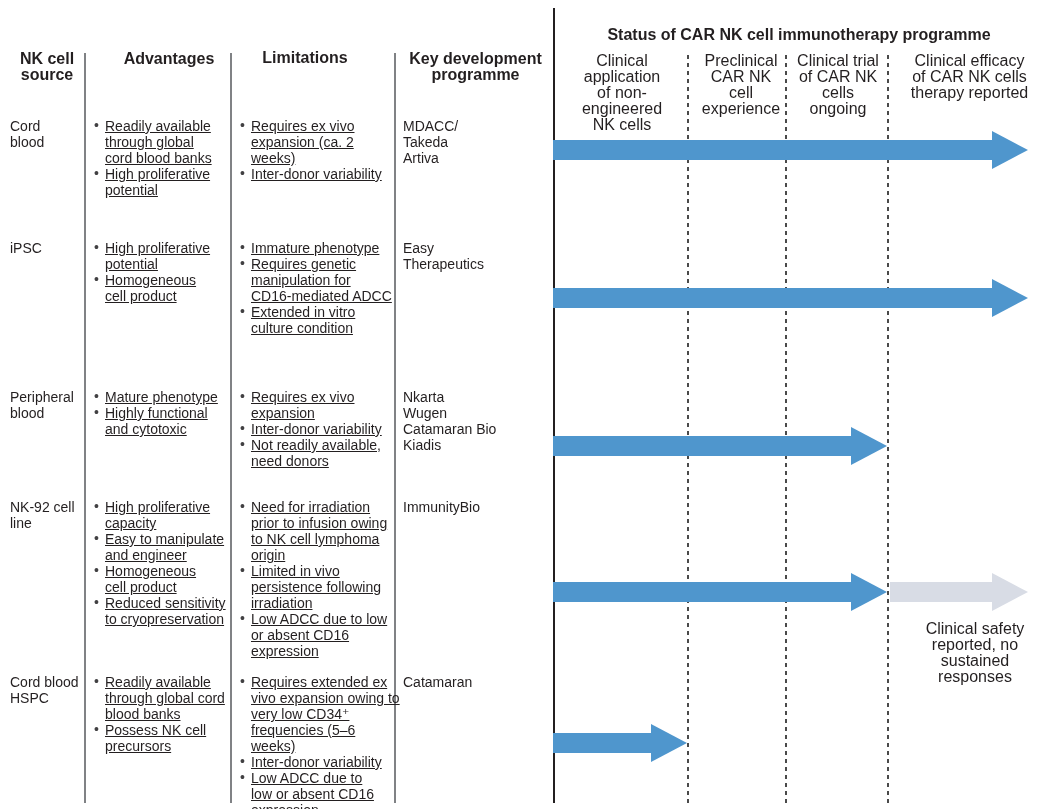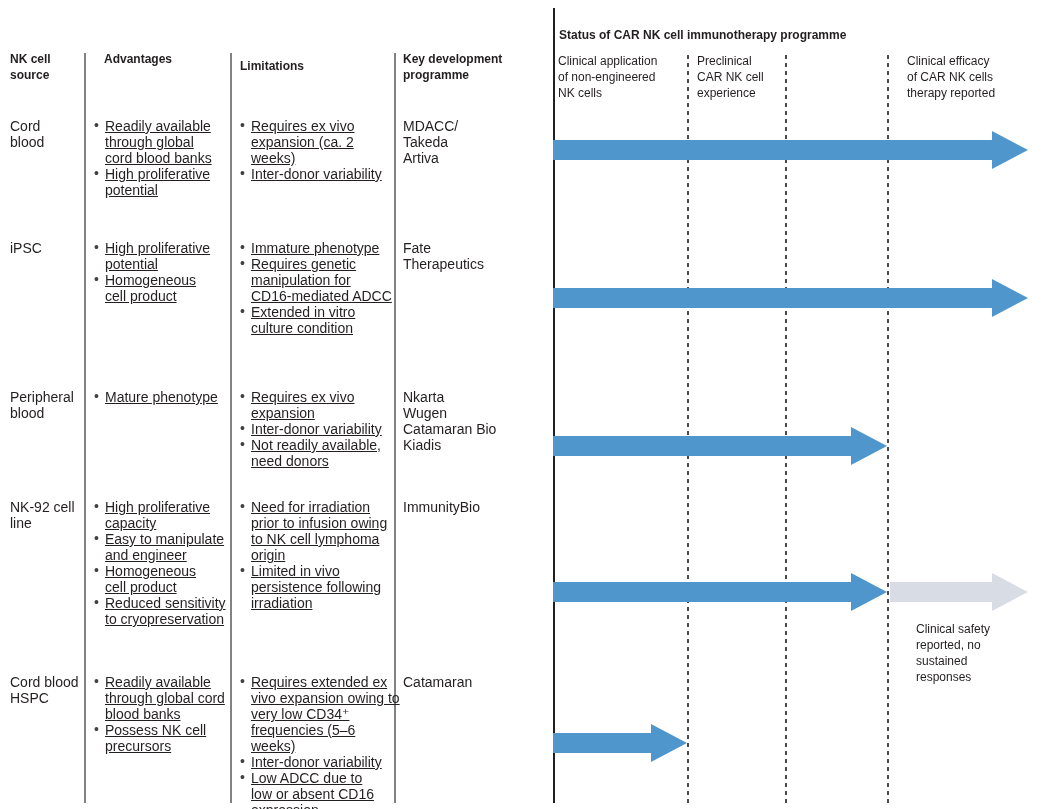--- a/index.html
+++ b/index.html
@@ -1,21 +1,21 @@
 <!DOCTYPE html>
 <html><head>
 <meta charset="utf-8">
 <style>
   html,body{margin:0;padding:0;background:#ffffff;}
   body{font-family:"Liberation Sans","DejaVu Sans",sans-serif;}
   .fig{position:relative;width:1047px;height:809px;background:#fff;overflow:hidden;color:var(--text,#231f20);}
   .vline{position:absolute;top:53px;height:750px;width:1.5px;background:var(--divider,#808285);}
   .vline.status{top:8px;height:795px;background:var(--statusline,#231f20);}
   .vline.dashed{top:55px;height:748px;background:repeating-linear-gradient(to bottom,var(--dash,#4a4a4a) 0 4px,transparent 4px 8px);}
-  .txt{position:absolute;font-size:12px;line-height:16px;white-space:pre-line;}
+  .txt{position:absolute;font-size:16px;line-height:16px;white-space:pre-line;text-align:center;}
   .bold{font-weight:bold;}
   .row{position:absolute;left:0;width:100%;}
   .cell{position:absolute;font-size:14px;line-height:16px;white-space:pre-line;top:0;}
   .bullet{position:relative;padding-left:11px;white-space:pre-line;text-decoration:underline;}
   .bullet::before{content:"\2022";position:absolute;left:0;top:-1px;color:#414042;}
   .arrow{position:absolute;height:38px;}
   .arrow .abody{position:absolute;left:0;top:9px;height:20px;}
   .arrow .ahead{position:absolute;right:0;top:0;width:0;height:0;border-top:19px solid transparent;border-bottom:19px solid transparent;}
 </style>
 </head>
@@ -27,31 +27,34 @@
   <div class="vline" style="left:230px"></div>
   <div class="vline" style="left:394px"></div>
   <div class="vline status" style="left:553px"></div>
   <div class="vline dashed" style="left:687px"></div>
   <div class="vline dashed" style="left:785px"></div>
   <div class="vline dashed" style="left:887px"></div>
 
   <div class="txt bold" style="left:10px;top:51px;width:74px">NK cell
 source</div>
   <div class="txt bold" style="left:104px;top:51px;width:130px">Advantages</div>
-  <div class="txt bold" style="left:240px;top:58px;width:130px">Limitations</div>
+  <div class="txt bold" style="left:240px;top:50px;width:130px">Limitations</div>
   <div class="txt bold" style="left:403px;top:51px;width:145px">Key development
 programme</div>
 
   <div class="txt bold" style="left:559px;top:27px;width:480px">Status of CAR NK cell immunotherapy programme</div>
   <div class="txt" style="left:558px;top:53px;width:128px">Clinical application
 of non-engineered
 NK cells</div>
   <div class="txt" style="left:697px;top:53px;width:88px">Preclinical
 CAR NK cell
 experience</div>
+  <div class="txt" style="left:792px;top:53px;width:92px">Clinical trial
+of CAR NK
+cells ongoing</div>
   <div class="txt" style="left:907px;top:53px;width:125px">Clinical efficacy
 of CAR NK cells
 therapy reported</div>
 
   <div class="row" style="top:118px">
     <div class="cell" style="left:10px;width:74px">Cord
 blood</div>
     <div class="cell" style="left:94px;width:140px"><div class="bullet">Readily available
 through global
 cord blood banks</div><div class="bullet">High proliferative
@@ -65,28 +68,29 @@
 
   <div class="row" style="top:240px">
     <div class="cell" style="left:10px;width:74px">iPSC</div>
     <div class="cell" style="left:94px;width:140px"><div class="bullet">High proliferative
 potential</div><div class="bullet">Homogeneous
 cell product</div></div>
     <div class="cell" style="left:240px;width:160px"><div class="bullet">Immature phenotype</div><div class="bullet">Requires genetic
 manipulation for
 CD16-mediated ADCC</div><div class="bullet">Extended in vitro
 culture condition</div></div>
-    <div class="cell" style="left:403px;width:130px">Fate
+    <div class="cell" style="left:403px;width:130px">Easy
 Therapeutics</div>
   </div>
 
   <div class="row" style="top:389px">
     <div class="cell" style="left:10px;width:74px">Peripheral
 blood</div>
-    <div class="cell" style="left:94px;width:140px"><div class="bullet">Mature phenotype</div></div>
+    <div class="cell" style="left:94px;width:140px"><div class="bullet">Mature phenotype</div><div class="bullet">Highly functional
+and cytotoxic</div></div>
     <div class="cell" style="left:240px;width:160px"><div class="bullet">Requires ex vivo
 expansion</div><div class="bullet">Inter-donor variability</div><div class="bullet">Not readily available,
 need donors</div></div>
     <div class="cell" style="left:403px;width:130px">Nkarta
 Wugen
 Catamaran Bio
 Kiadis</div>
   </div>
 
   <div class="row" style="top:499px">
@@ -95,21 +99,23 @@
     <div class="cell" style="left:94px;width:140px"><div class="bullet">High proliferative
 capacity</div><div class="bullet">Easy to manipulate
 and engineer</div><div class="bullet">Homogeneous
 cell product</div><div class="bullet">Reduced sensitivity
 to cryopreservation</div></div>
     <div class="cell" style="left:240px;width:160px"><div class="bullet">Need for irradiation
 prior to infusion owing
 to NK cell lymphoma
 origin</div><div class="bullet">Limited in vivo
 persistence following
-irradiation</div></div>
+irradiation</div><div class="bullet">Low ADCC due to low
+or absent CD16
+expression</div></div>
     <div class="cell" style="left:403px;width:130px">ImmunityBio</div>
   </div>
 
   <div class="row" style="top:674px">
     <div class="cell" style="left:10px;width:80px">Cord blood
 HSPC</div>
     <div class="cell" style="left:94px;width:142px"><div class="bullet">Readily available
 through global cord
 blood banks</div><div class="bullet">Possess NK cell
 precursors</div></div>

